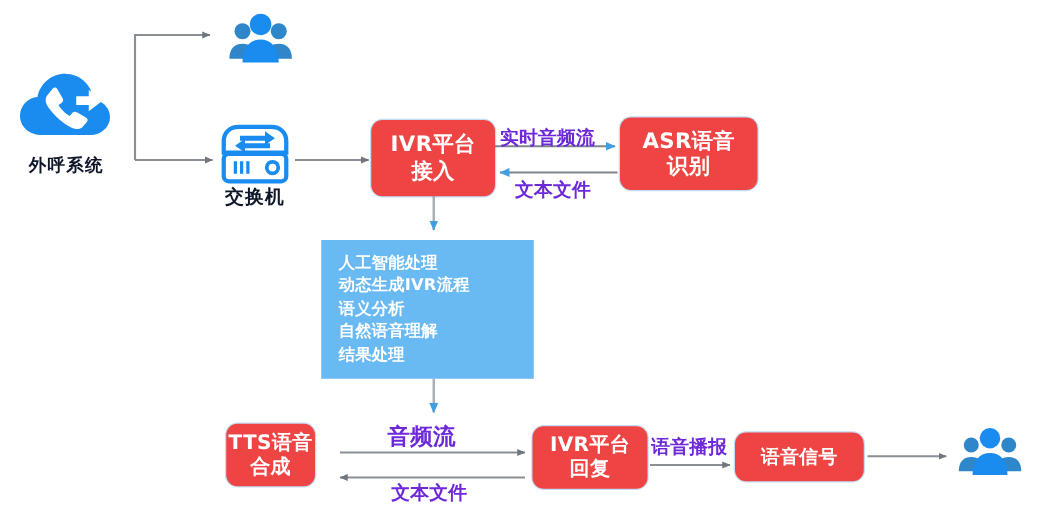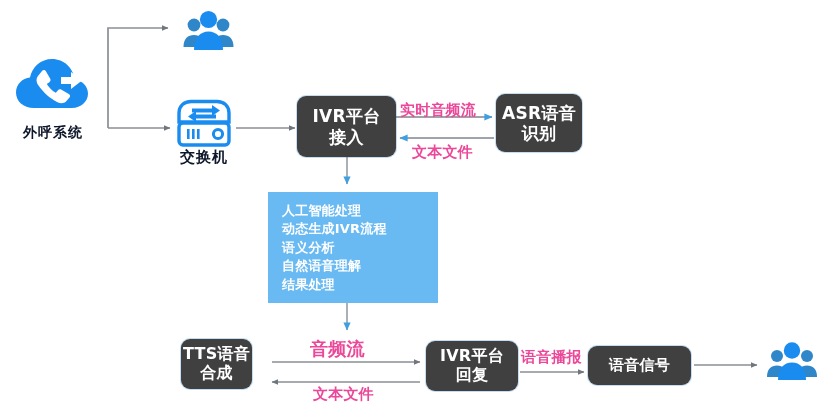--- a/index.html
+++ b/index.html
@@ -11,21 +11,21 @@
     position:relative;
   }
   #stage{position:absolute;left:0;top:0;width:840px;height:420px;}
 
   
   #wires{position:absolute;left:0;top:0;width:840px;height:420px;}
 
   
   .nodebox{
     position:absolute;
-    background:#404040;
+    background:#ef4444;
     border-radius:9px;
     color:#ffffff;
     font-weight:bold;
     display:flex;
     flex-direction:column;
     align-items:center;
     justify-content:center;
     text-align:center;
     line-height:1.18;
     letter-spacing:0.3px;
@@ -42,21 +42,21 @@
     padding:10px 0 8px 14px;
     box-sizing:border-box;
     line-height:1.42;
     letter-spacing:0.2px;
   }
   .aipanel span{display:block;white-space:nowrap;}
 
   
   .caption{
     position:absolute;
-    color:#ec4899;
+    color:#6d28d9;
     font-weight:bold;
     white-space:nowrap;
     letter-spacing:0.2px;
   }
 
   
   .iconlabel{
     position:absolute;
     color:#0f172a;
     font-weight:bold;
@@ -162,40 +162,40 @@
       <circle cx="30" cy="12.5" r="8.2" fill="#1a8cf0"></circle>
       <path d="M16,42 C16,30 22,24.4 30,24.4 C38,24.4 44,30 44,42 z" fill="#1a8cf0"></path>
     </svg>
   </div>
 
   <div class="nodebox" style="left:297px;top:96px;width:99px;height:61px;font-size:17px;">
     <span>IVR平台</span>
     <span>接入</span>
   </div>
 
-  <div class="nodebox" style="left:496px;top:94px;width:86px;height:58px;font-size:17px;">
+  <div class="nodebox" style="left:496px;top:94px;width:110px;height:58px;font-size:17px;">
     <span>ASR语音</span>
     <span>识别</span>
   </div>
 
   <div class="nodebox" style="left:181px;top:339px;width:71px;height:50px;font-size:16px;">
     <span>TTS语音</span>
     <span>合成</span>
   </div>
 
   <div class="nodebox" style="left:426px;top:341px;width:92px;height:50px;font-size:16px;">
     <span>IVR平台</span>
     <span>回复</span>
   </div>
 
   <div class="nodebox" style="left:588px;top:346px;width:103px;height:39px;font-size:15px;">
     <span>语音信号</span>
   </div>
 
-  <div class="aipanel" style="left:268px;top:192px;width:170px;height:111px;font-size:13px;">
+  <div class="aipanel" style="left:257px;top:192px;width:170px;height:111px;font-size:13px;">
     <span>人工智能处理</span>
     <span>动态生成IVR流程</span>
     <span>语义分析</span>
     <span>自然语音理解</span>
     <span>结果处理</span>
   </div>
 
   <div class="caption" style="left:400px;top:101px;font-size:15px;">实时音频流</div>
 
   <div class="caption" style="left:412px;top:143px;font-size:15px;">文本文件</div>

